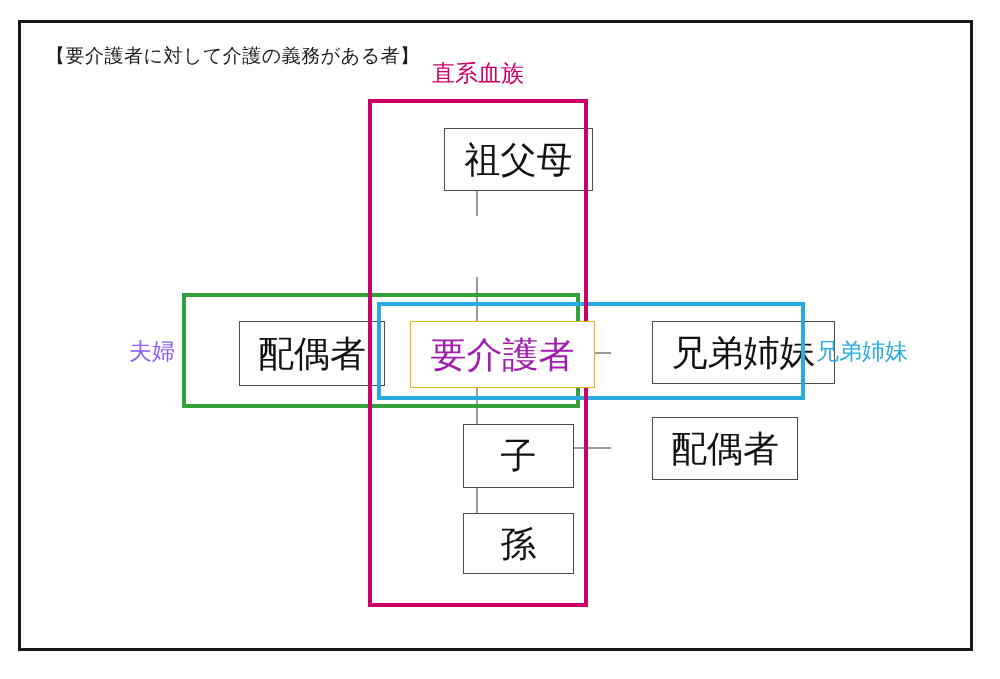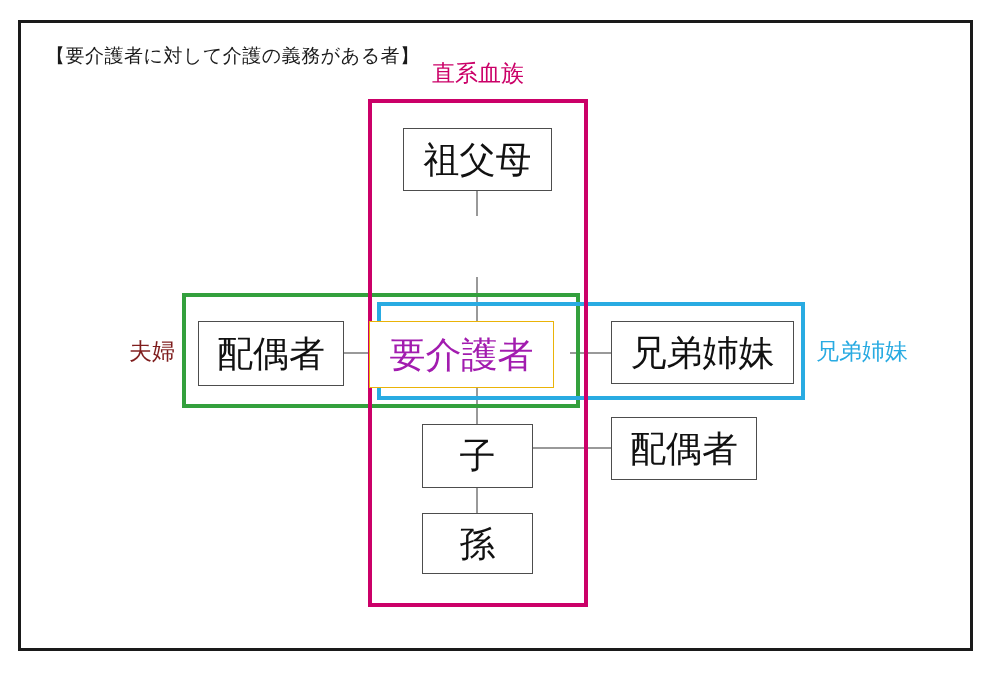--- a/index.html
+++ b/index.html
@@ -67,40 +67,41 @@
   .l-direct {
     left: 368px; top: 61px;
     width: 220px;
     text-align: center;
     color: #cb0068;
   }
   .l-couple {
     left: 100px; top: 339px;
     width: 75px;
     text-align: right;
-    color: #7f1d1d;
+    color: #8b5cf6;
   }
   .l-siblings {
     left: 816px; top: 339px;
     color: #29abe2;
   }
 
   
   .node {
     position: absolute;
     background: #ffffff;
     border: 1.5px solid #4d4d4d;
     color: #111111;
     font-size: 36px;
     line-height: 1;
     display: flex;
     align-items: center;
     justify-content: center;
     white-space: nowrap;
     z-index: 10;
+    margin-left: 41px;
   }
   .n-grandparents { left: 403px; top: 128px; width: 149px; height: 63px; }
   .n-parents      { left: 421px; top: 216px; width: 115px; height: 61px; }
   .n-spouse       { left: 198px; top: 321px; width: 146px; height: 65px; }
   .n-care {
     left: 369px; top: 321px;
     width: 185px; height: 67px;
     border: 1px solid #eab308;
     color: #a21caf;
     z-index: 30;

